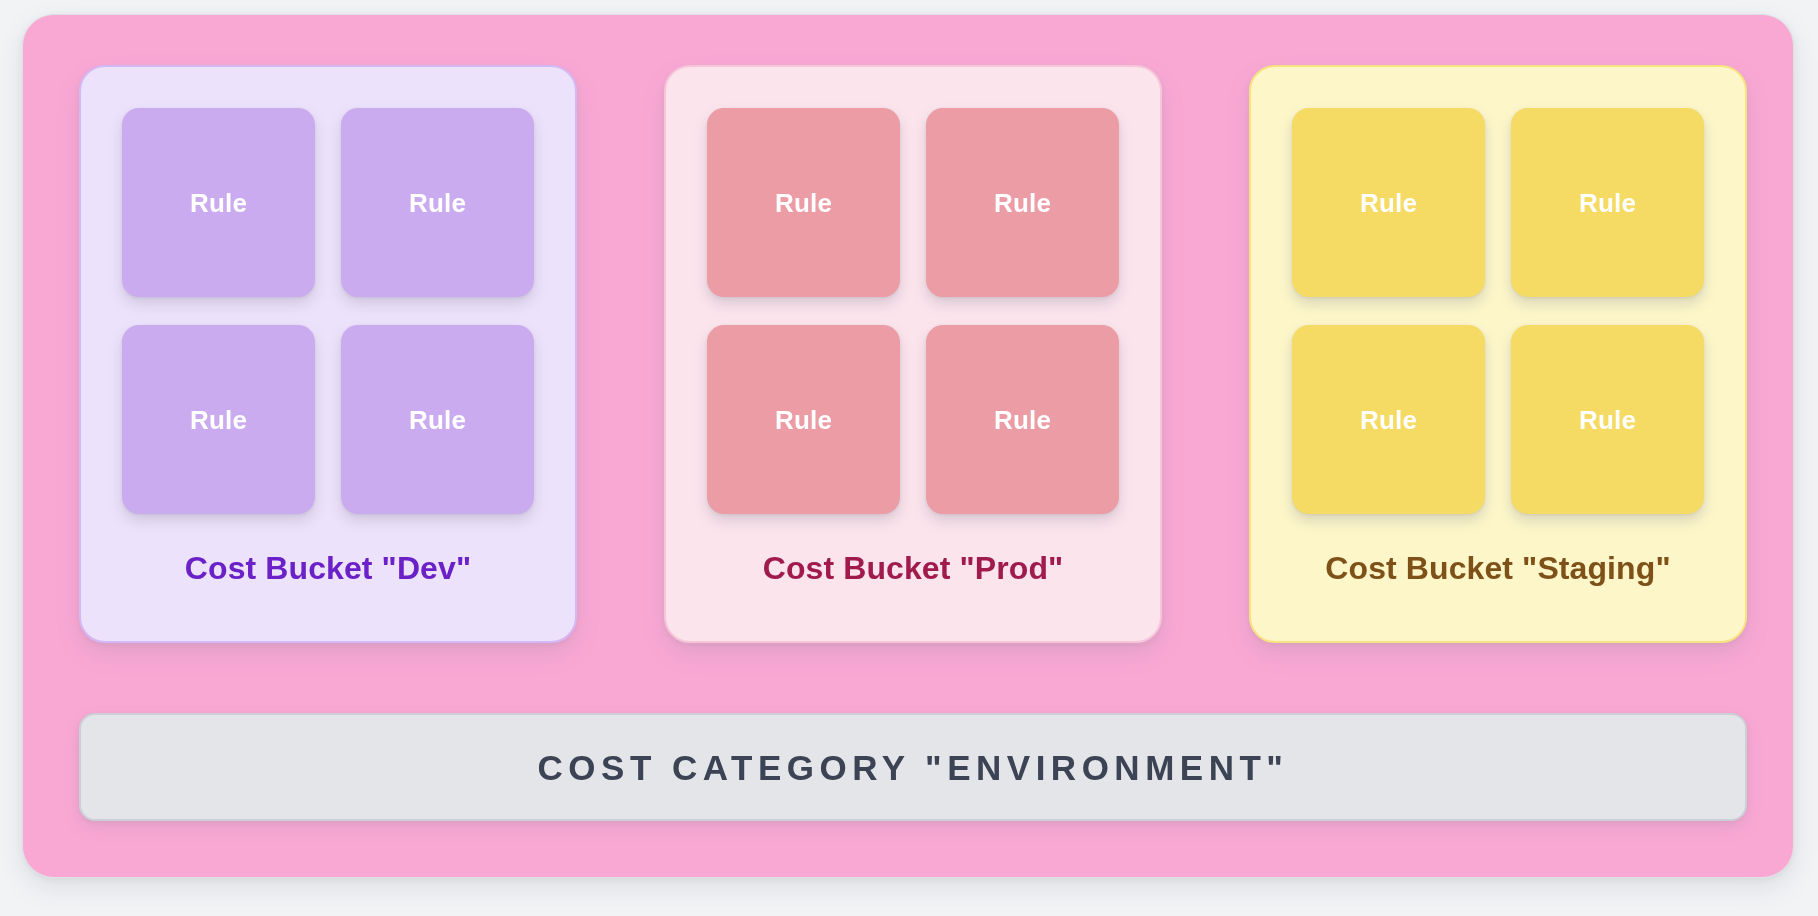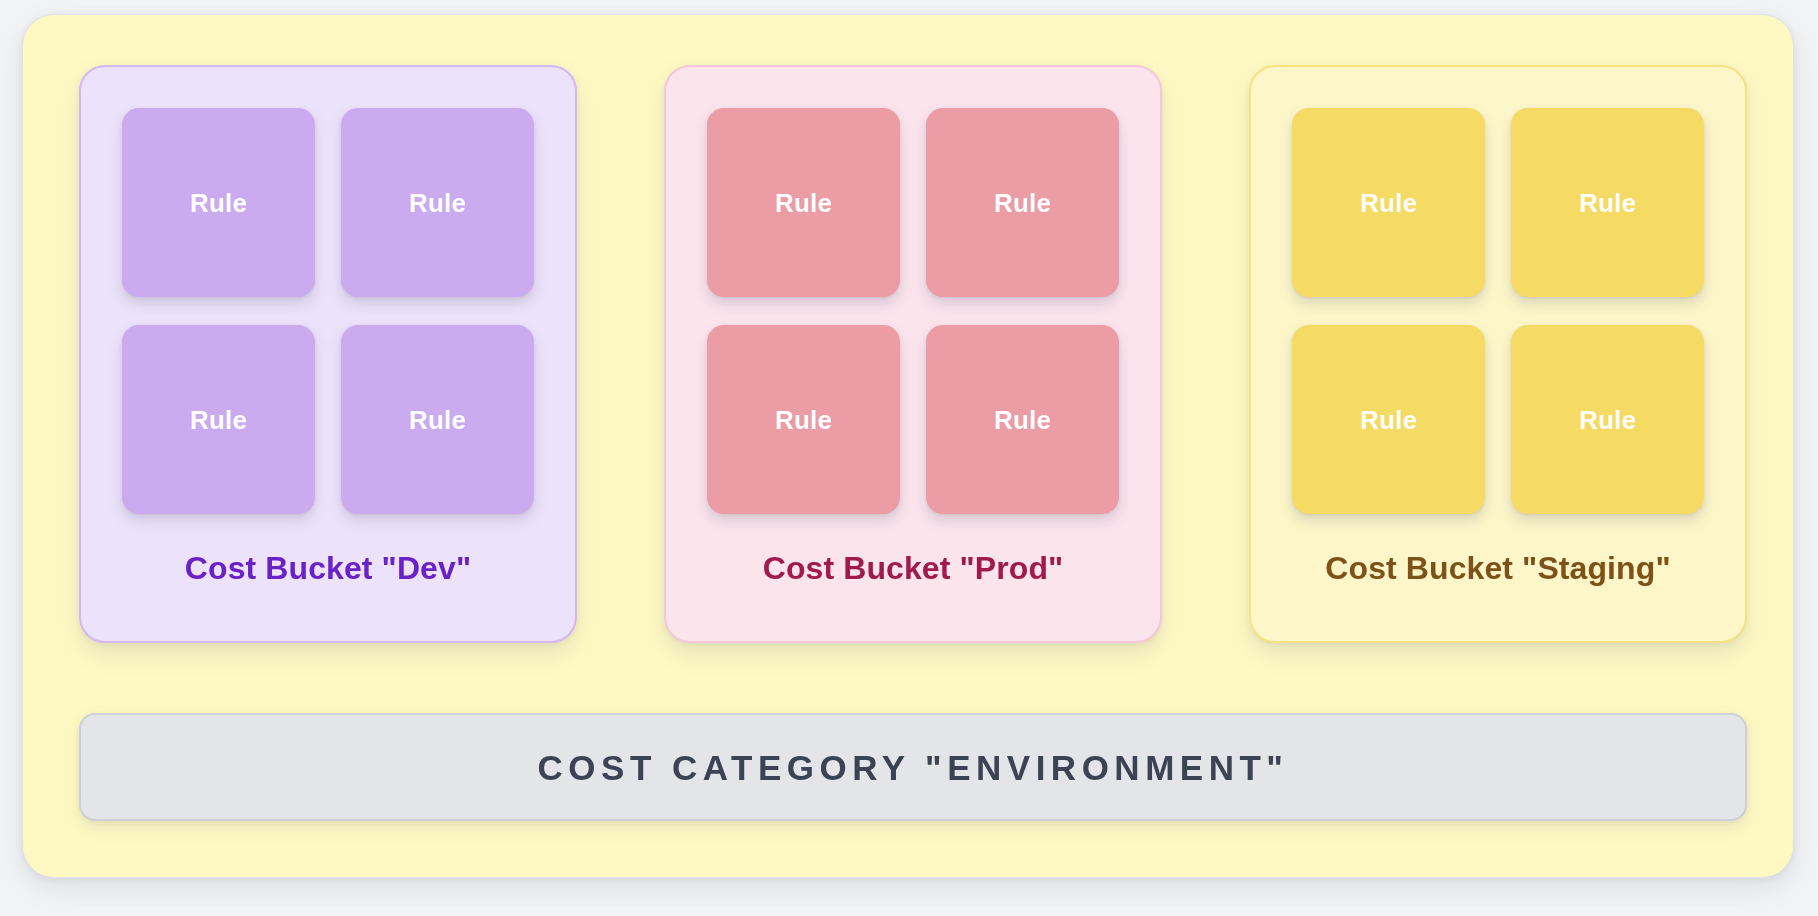--- a/index.html
+++ b/index.html
@@ -116,21 +116,21 @@
     font-size: 35px;
     font-weight: bold;
     letter-spacing: 5.5px;
     line-height: 1;
     white-space: nowrap;
   }
 </style>
 </head>
 <body style="background: rgb(242, 243, 245);">
 
-<div id="diagram-root" style="background: #fef9c3; border-color: rgb(223, 225, 229);">
+<div id="diagram-root" style="background: #f9a8d4; border-color: rgb(223, 225, 229);">
 
   <div id="bucket-row">
 
     <div class="bucket-card" style="background: rgb(237, 226, 251); border-color: rgb(211, 184, 245);">
       <div class="rule-grid">
         <div class="rule-tile" style="background: rgb(203, 171, 240);">
           <span class="rule-label">Rule</span>
         </div>
         <div class="rule-tile" style="background: rgb(203, 171, 240);">
           <span class="rule-label">Rule</span>

